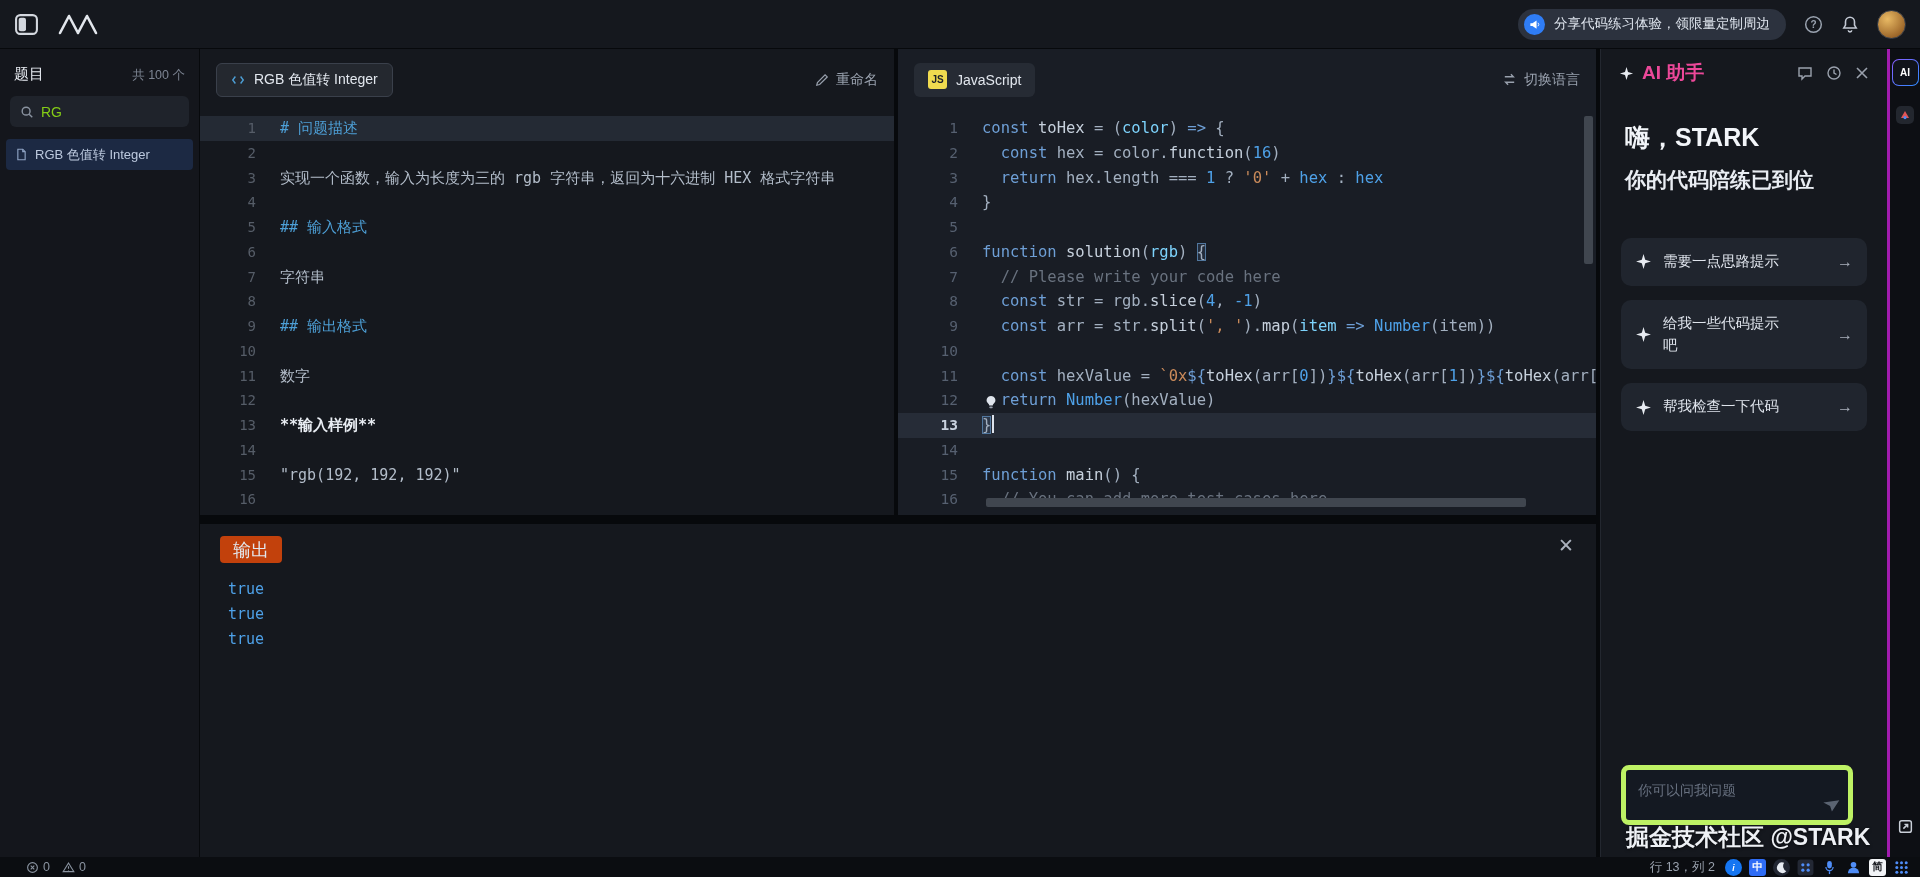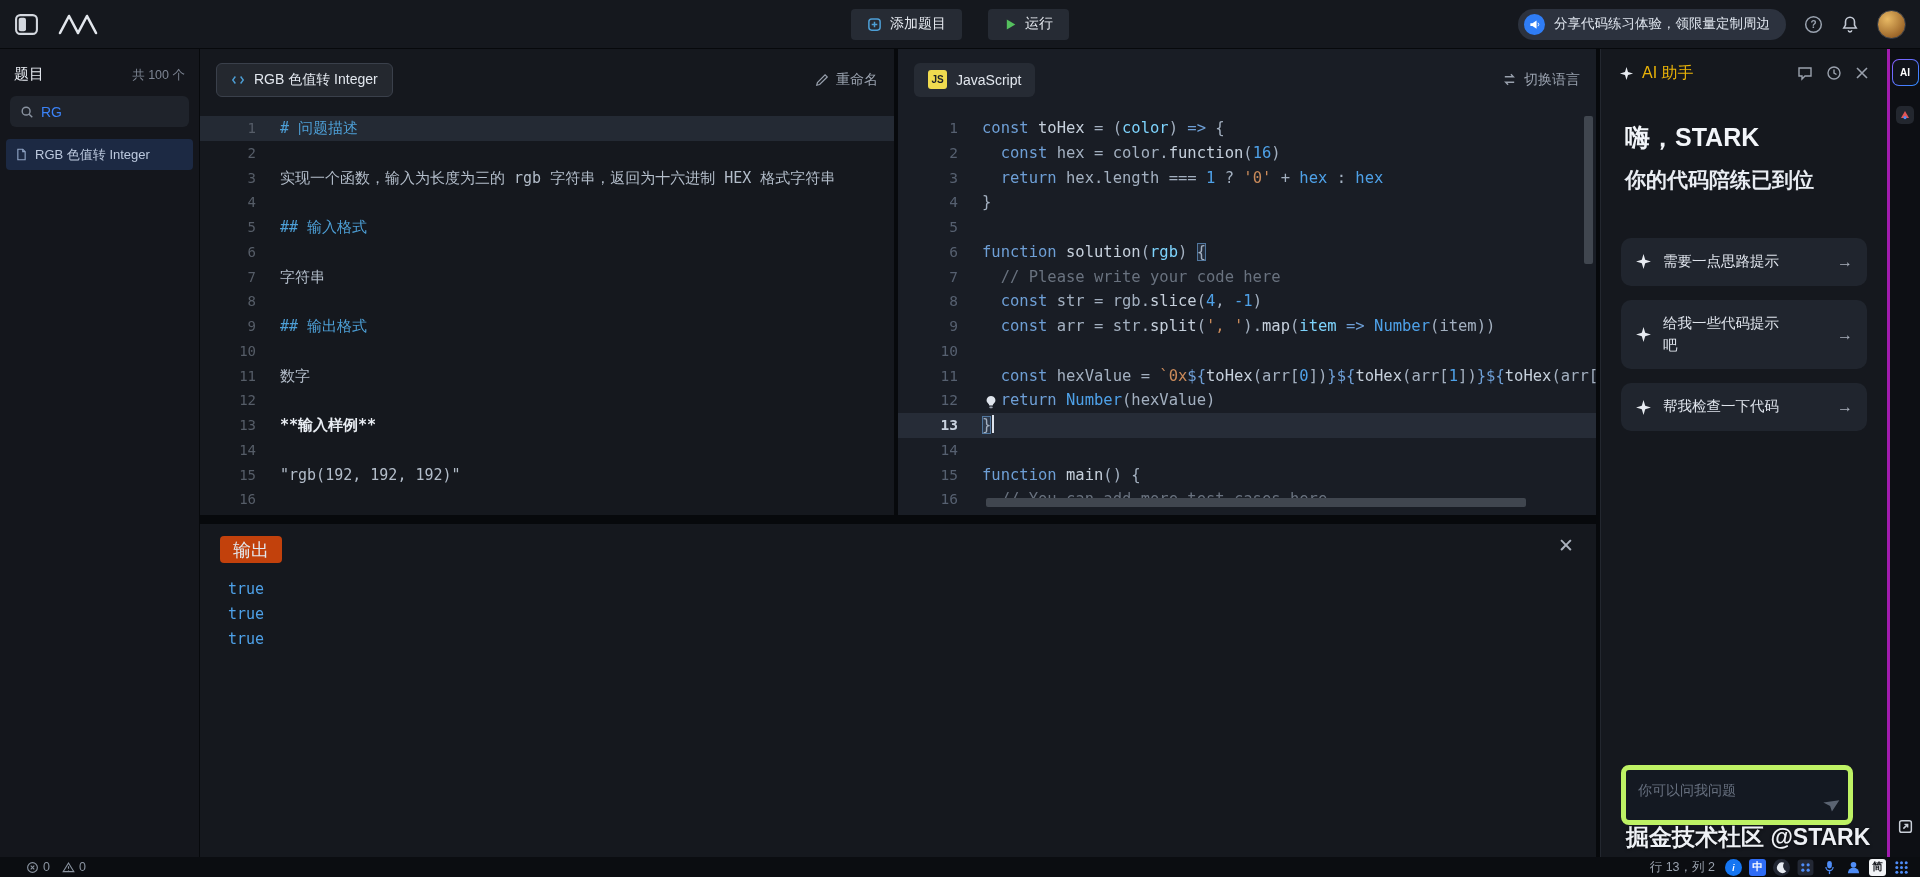--- a/index.html
+++ b/index.html
@@ -16,21 +16,21 @@
   .promo-pill{height:31px;border-radius:16px;background:#2c323e;display:flex;align-items:center;gap:9px;padding:0 16px 0 6px;color:#dfe5ee;font-size:13.5px}
   .promo-ic{width:21px;height:21px;border-radius:50%;background:#2f7df6;display:flex;align-items:center;justify-content:center}
   .avatar{width:29px;height:29px;border-radius:50%;background:radial-gradient(circle at 35% 30%,#e8b964,#a06a2c 70%,#6e4418);border:1px solid #3a404b}
 
   
   .sidebar{position:absolute;left:0;top:49px;width:200px;height:808px;background:#14161c;border-right:1px solid #07090c}
   .sb-head{display:flex;align-items:baseline;justify-content:space-between;padding:16px 14px 12px}
   .sb-title{font-size:15px;color:#e8ecf2}
   .sb-count{font-size:12.5px;color:#7d8593}
   .sb-search{margin:0 10px;height:31px;background:#1f232b;border-radius:6px;display:flex;align-items:center;gap:7px;padding:0 10px}
-  .sb-search input{background:transparent;border:0;outline:0;color:#3b82f6;font-size:14px;width:130px;font-family:inherit}
+  .sb-search input{background:transparent;border:0;outline:0;color:#84cc16;font-size:14px;width:130px;font-family:inherit}
   .sb-item{margin:12px 6px 0;height:31px;border-radius:4px;background:#1c2943;color:#bcc9de;display:flex;align-items:center;gap:7px;padding:0 9px;font-size:13px;cursor:pointer}
 
   
   .panel{position:absolute;background:#15181e;display:flex;flex-direction:column}
   .panel-head{height:61px;display:flex;align-items:center;padding:0 16px;flex:none}
   .chip{height:34px;display:flex;align-items:center;gap:9px;padding:0 14px;background:#262b34;border-radius:6px;font-size:14px;color:#e2e7ee;cursor:pointer}
   .chip.bordered{background:#24282f;border:1px solid #3a404b}
   .head-act{margin-left:auto;display:flex;align-items:center;gap:7px;color:#99a1ae;font-size:14px;cursor:pointer}
 
   
@@ -71,21 +71,21 @@
   .panel-output{left:200px;top:524px;width:1396px;height:333px}
   .out-head{display:flex;align-items:center;padding:12px 20px 0;position:relative}
   .out-tab{height:27px;background:#c2410c;border-radius:4px;display:flex;align-items:center;padding:0 13px;font-size:18px;color:#e2e7ee;cursor:pointer}
   .out-close{position:absolute;right:22px;top:12px;color:#aab1bd;font-size:19px;line-height:1;cursor:pointer}
   .out-lines{margin-top:14px;font-family:"DejaVu Sans Mono",monospace;font-size:15px}
   .out-line{height:25px;line-height:25px;padding-left:28px;color:#4ea1e8}
 
   
   .panel-ai{left:1600px;top:49px;width:287px;height:808px;border-left:1px solid #23272f}
   .ai-head{height:48px;display:flex;align-items:center;padding:0 18px;gap:8px;flex:none}
-  .ai-title{font-size:16px;font-weight:normal;color:#eab308}
+  .ai-title{font-size:19px;font-weight:bold;color:#ec4899}
   .ai-head-icons{margin-left:auto;display:flex;align-items:center;gap:13px;color:#9aa1ad}
   .ai-head-icons .ic{cursor:pointer;display:flex}
   .ai-greet{padding:24px 24px 0}
   .ai-greet .g1{font-size:25px;font-weight:bold;color:#f2f5f9}
   .ai-greet .g2{font-size:21px;font-weight:bold;color:#e9edf3;margin-top:12px}
   .ai-cards{margin:44px 20px 0}
   .ai-card{background:#20252e;border-radius:10px;display:flex;align-items:center;gap:11px;padding:13px 14px;margin-bottom:14px;cursor:pointer}
   .ai-card .lbl{width:128px;font-size:14.5px;line-height:1.5;color:#dfe4ec}
   .ai-card .arrow{margin-left:auto;color:#aab1bd;font-size:16px}
   .ai-input{position:absolute;left:20px;top:716px;width:232px;height:60px;border:5px solid #bef264;border-radius:8px;background:#141922;padding:12px 12px}
@@ -123,39 +123,20 @@
         <svg width="25" height="25" viewBox="0 0 24 24">
             <rect x="2" y="3" width="20" height="18" rx="4" fill="none" stroke="#d4d8df" stroke-width="2"></rect>
             <rect x="4.5" y="5.5" width="7" height="13" rx="2" fill="#d4d8df"></rect>
           </svg>
       </span>
       <span style="display:flex">
         <svg width="42" height="22" viewBox="0 0 40 22" fill="none" stroke="#e2e6ec" stroke-width="2.6" stroke-linecap="round" stroke-linejoin="round">
             <path d="M2 20 L11 3 L20 20 M20 20 L29 3 L38 20"></path>
           </svg>
       </span>
-    </div>
-    <div class="tb-center">
-      <div class="tb-btn">
-        <span style="display:flex">
-            <svg width="15" height="15" viewBox="0 0 16 16" fill="none" stroke="#4d9fd6" stroke-width="1.6">
-              <rect x="2" y="2" width="12" height="12" rx="3"></rect>
-              <path d="M8 5v6M5 8h6"></path>
-            </svg>
-          </span>
-        <span>添加题目</span>
-      </div>
-      <div class="tb-btn">
-        <span style="display:flex">
-            <svg width="13" height="13" viewBox="0 0 14 14">
-              <path d="M3 1.5v11L12.2 7z" fill="#55c05e"></path>
-            </svg>
-          </span>
-        <span>运行</span>
-      </div>
     </div>
     <div class="tb-right">
       <div class="promo-pill">
         <span class="promo-ic">
             <svg width="11" height="11" viewBox="0 0 16 16" fill="#fff">
               <path d="M2 6v4h3l6 4V2L5 6H2z"></path>
               <path d="M13 5.5a3.5 3.5 0 0 1 0 5" stroke="#fff" stroke-width="1.3" fill="none"></path>
             </svg>
           </span>
         <span>分享代码练习体验，领限量定制周边</span>

